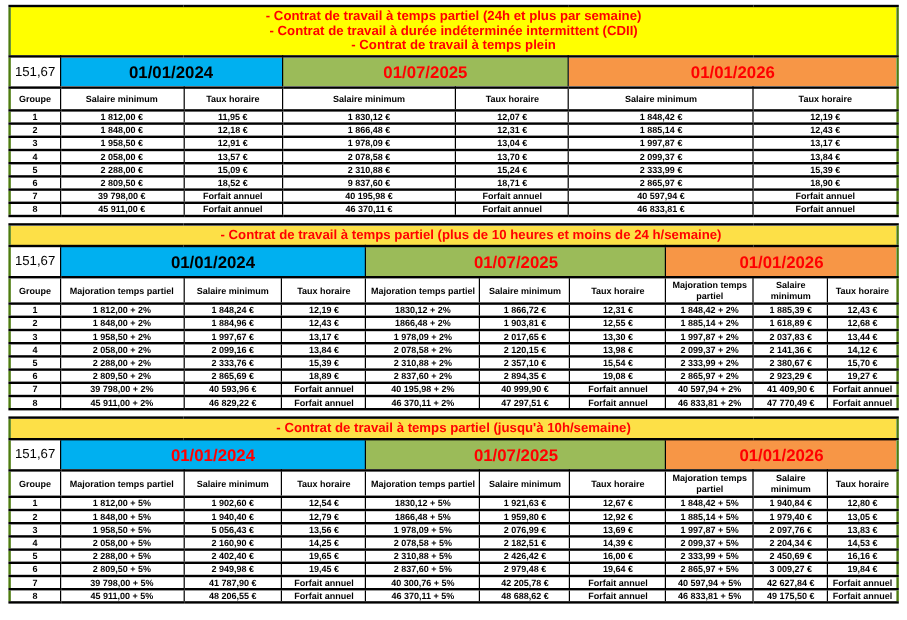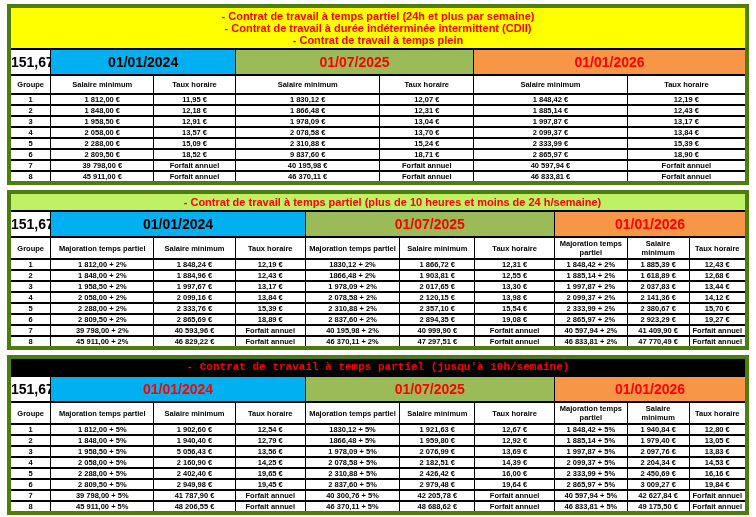--- a/index.html
+++ b/index.html
@@ -13,42 +13,42 @@
     font-family: "Liberation Sans", sans-serif;
   }
   #workbook {
     padding: 4px 7px 3px 7px;
   }
   table {
     border-collapse: collapse;
     table-layout: fixed;
     width: 742px;
     margin-bottom: 5px;
-    border: 4px solid #4d7c0f;
+    border: 2px solid #4d7c0f;
   }
   td, th {
     border: 1px solid #000;
     border-top-width: 2px;
     border-bottom-width: 2px;
     background: #FFFFFF;
     text-align: center;
     vertical-align: middle;
     padding: 0;
     overflow: hidden;
   }
   td.banner {
     font-weight: bold;
     font-size: 11px;
     line-height: 12px;
     padding: 2px 0;
     white-space: nowrap;
   }
   td.ref-cell {
-    font-weight: bold;
-    font-size: 14px;
+    font-weight: normal;
+    font-size: 11px;
     height: 26px;
   }
   td.date-cell {
     font-weight: bold;
     font-size: 14px;
     height: 26px;
   }
   th.colhead {
     font-weight: bold;
     font-size: 7.5px;
@@ -185,21 +185,21 @@
         <col style="width: 9.46%;">
         <col style="width: 12.84%;">
         <col style="width: 10.14%;">
         <col style="width: 10.81%;">
         <col style="width: 9.86%;">
         <col style="width: 8.38%;">
         <col style="width: 7.84%;">
       </colgroup>
       <tbody>
         <tr>
-          <td colspan="10" class="banner" style="background: #bef264; color: rgb(255, 0, 0); padding-left: 29px;">
+          <td colspan="10" class="banner" style="background: #fde047; color: rgb(255, 0, 0); padding-left: 29px;">
             <div>- Contrat de travail à temps partiel (plus de 10 heures et moins de 24 h/semaine)</div>
           </td>
         </tr>
         <tr>
           <td class="ref-cell">151,67</td>
           <td colspan="3" class="date-cell" style="background: rgb(0, 176, 240); color: rgb(0, 0, 0);">01/01/2024</td>
           <td colspan="3" class="date-cell" style="background: rgb(155, 187, 89); color: rgb(255, 0, 0);">01/07/2025</td>
           <td colspan="3" class="date-cell" style="background: rgb(247, 150, 70); color: rgb(255, 0, 0);">01/01/2026</td>
         </tr>
         <tr>
@@ -320,21 +320,21 @@
         <col style="width: 9.46%;">
         <col style="width: 12.84%;">
         <col style="width: 10.14%;">
         <col style="width: 10.81%;">
         <col style="width: 9.86%;">
         <col style="width: 8.38%;">
         <col style="width: 7.84%;">
       </colgroup>
       <tbody>
         <tr>
-          <td colspan="10" class="banner" style="background: #000000; color: rgb(255, 0, 0); font-family: Liberation Mono, monospace;">
+          <td colspan="10" class="banner" style="background: #fde047; color: rgb(255, 0, 0);">
             <div>- Contrat de travail à temps partiel (jusqu'à 10h/semaine)</div>
           </td>
         </tr>
         <tr>
           <td class="ref-cell">151,67</td>
           <td colspan="3" class="date-cell" style="background: rgb(0, 176, 240); color: rgb(255, 0, 0);">01/01/2024</td>
           <td colspan="3" class="date-cell" style="background: rgb(155, 187, 89); color: rgb(255, 0, 0);">01/07/2025</td>
           <td colspan="3" class="date-cell" style="background: rgb(247, 150, 70); color: rgb(255, 0, 0);">01/01/2026</td>
         </tr>
         <tr>

